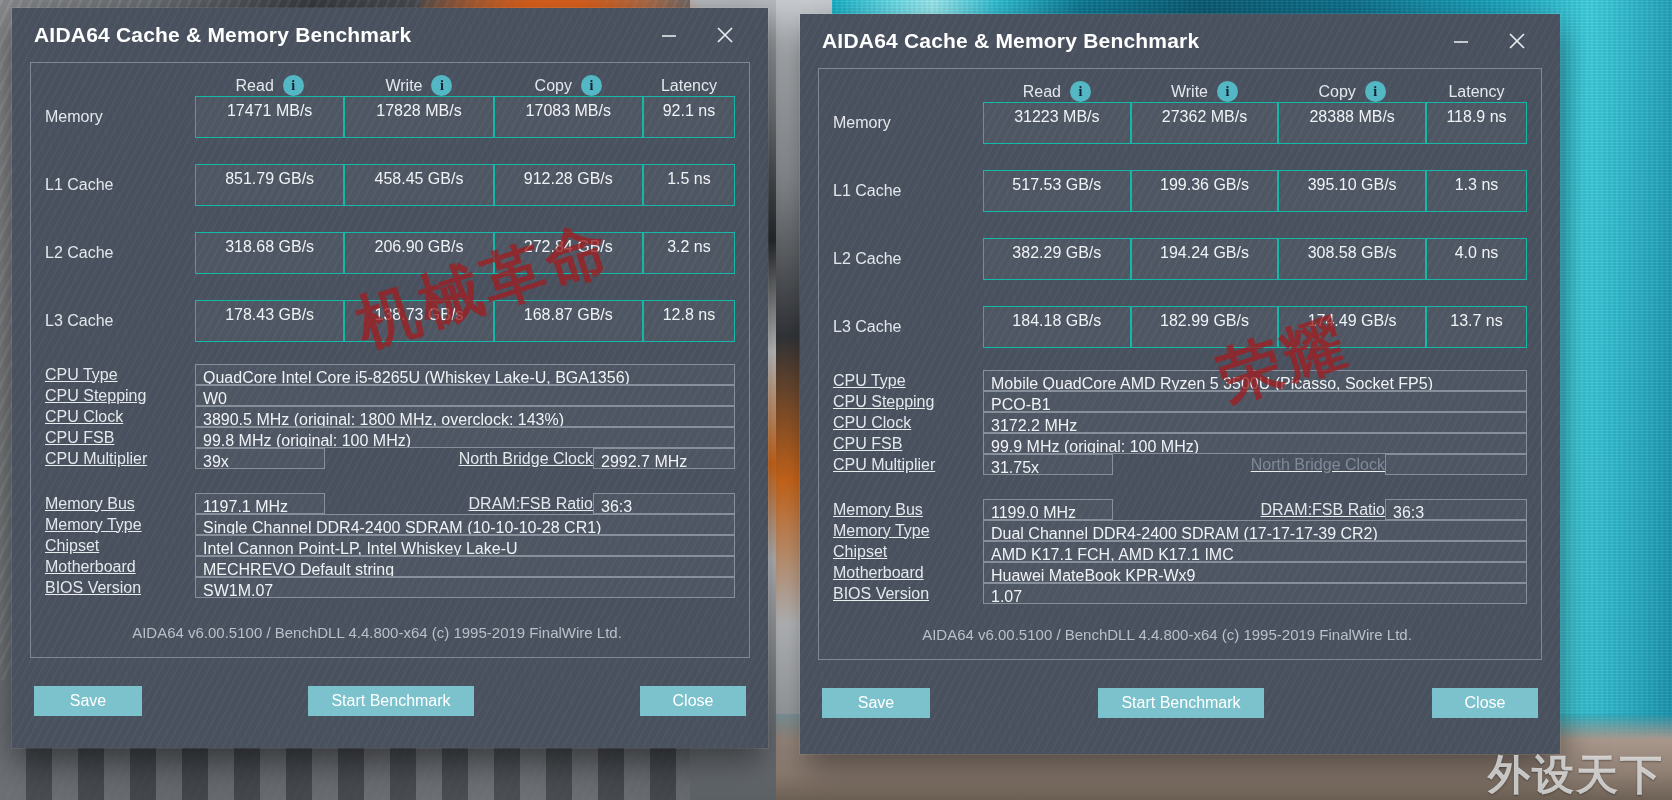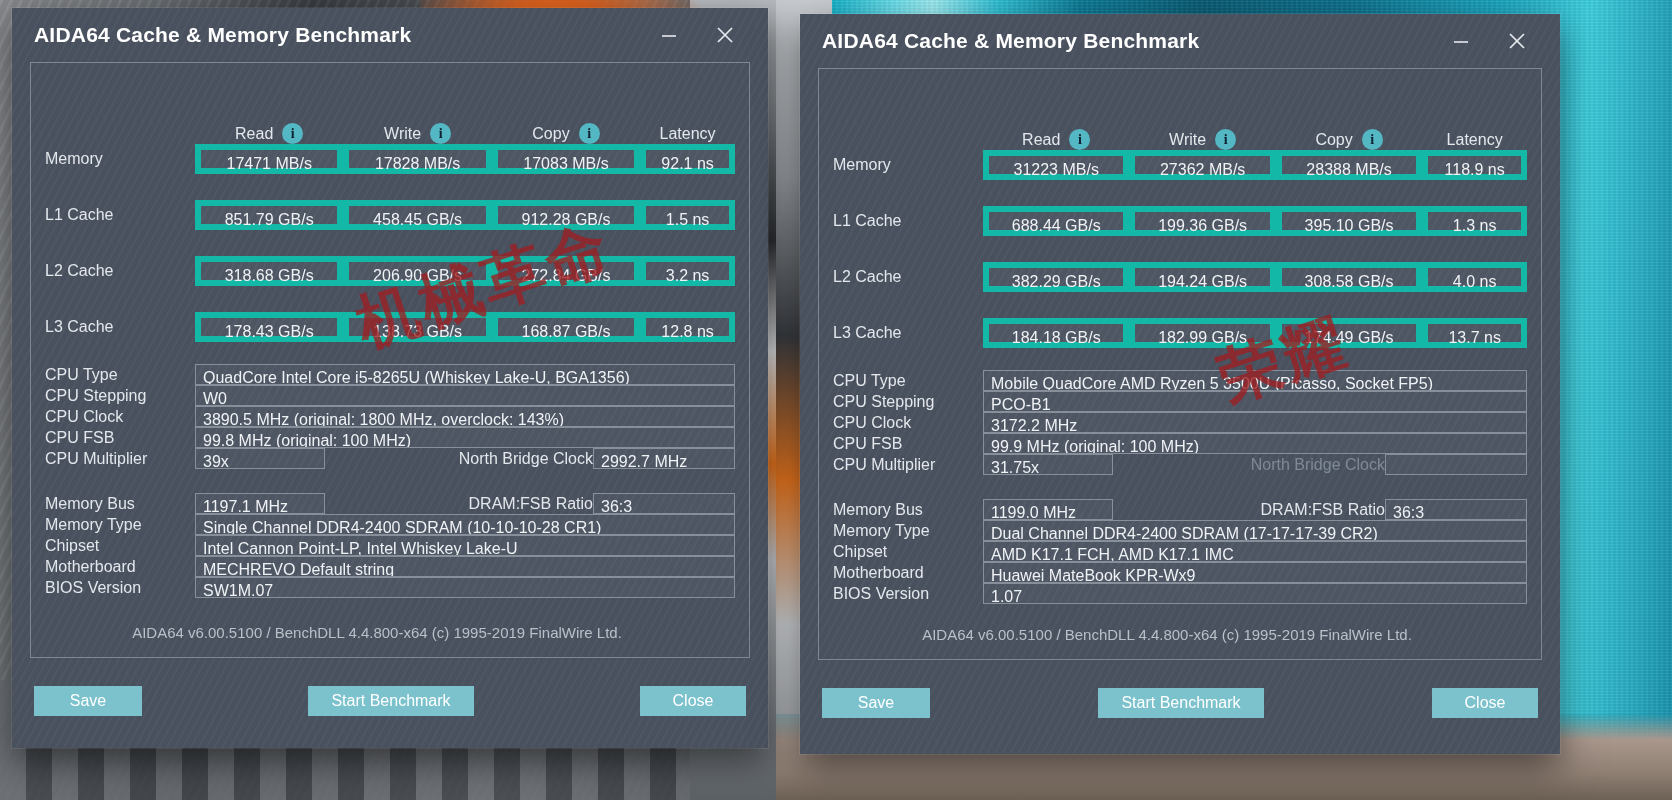--- a/index.html
+++ b/index.html
@@ -83,38 +83,38 @@
   }
   .dlg-right .panel { height: 592px; }
 
   
   table.bench { width: 100%; border-collapse: collapse; }
   table.bench td { padding: 0; }
   .colhead {
     text-align: center; font-size: 16px; color: #e4e8ec;
     padding-bottom: 10px; white-space: nowrap;
   }
-  .colhead .ch-in { display: inline-flex; align-items: center; justify-content: center; gap: 9px; margin-top: 48px; }
+  .colhead .ch-in { display: inline-flex; align-items: center; justify-content: center; gap: 9px; }
   .ibtn {
     width: 21px; height: 21px; border-radius: 50%;
     background: #54b7c4; color: #123; font-size: 14px; font-weight: bold;
     display: inline-flex; align-items: center; justify-content: center;
     font-family: "Liberation Serif", serif; cursor: pointer; line-height: 1;
   }
   .rowlabel { font-size: 16px; color: #e4e8ec; padding-right: 8px; white-space: nowrap; width: 150px; }
   .cellwrap { padding: 0 7px 0 0; }
   .val {
-    border: 6px solid #14b8a6; background: rgba(255,255,255,.035);
-    height: 30px; line-height: 28px; text-align: center;
+    border: 1px solid #14b8a6; background: rgba(255,255,255,.035);
+    height: 42px; line-height: 28px; text-align: center;
     font-size: 16px; color: #f0f3f5; white-space: nowrap;
   }
   tr.gap td { height: 26px; }
 
   
-  .info { margin-top: 22px; width: 100%; border-collapse: collapse; }
+  .info { margin-top: 22px; width: 100%; border-collapse: collapse; text-decoration: underline; }
   .info td { padding: 0; }
   .ilabel { font-size: 16px; color: #e4e8ec; white-space: nowrap; width: 150px; padding: 1px 0; }
   .ifield {
     border: 1px solid #868f9a; background: rgba(255,255,255,.03);
     height: 21px; line-height: 25px; padding: 0 7px;
     font-size: 16px; color: #f0f3f5; white-space: nowrap; overflow: hidden;
   }
   .inline-lbl { font-size: 16px; color: #e4e8ec; text-align: right; padding-right: 13px; white-space: nowrap; }
   .inline-lbl.dim { color: #7f8a96; }
   .spacer-row td { height: 24px; }
@@ -441,21 +441,21 @@
           <td class="cellwrap">
                 <div class="val">118.9 ns</div>
               </td>
         </tr>
         <tr class="gap">
               <td colspan="5"></td>
             </tr>
         <tr>
           <td class="rowlabel">L1 Cache</td>
           <td class="cellwrap">
-                <div class="val">688.44 GB/s</div>
+                <div class="val">517.53 GB/s</div>
               </td>
           <td class="cellwrap">
                 <div class="val">199.36 GB/s</div>
               </td>
           <td class="cellwrap">
                 <div class="val">395.10 GB/s</div>
               </td>
           <td class="cellwrap">
                 <div class="val">1.3 ns</div>
               </td>
@@ -584,15 +584,16 @@
       <button class="btn wide">Start Benchmark</button>
       <div class="f-spacer"></div>
       <button class="btn close">Close</button>
     </div>
   </div>
 
   <div class="wm-cn wm-left">机械革命</div>
   <div class="wm-cn wm-right">荣耀</div>
 
   <div class="wm-site">
+    <div class="cn">外设天下</div>
   </div>
 
 </div>
 
 </body></html>

